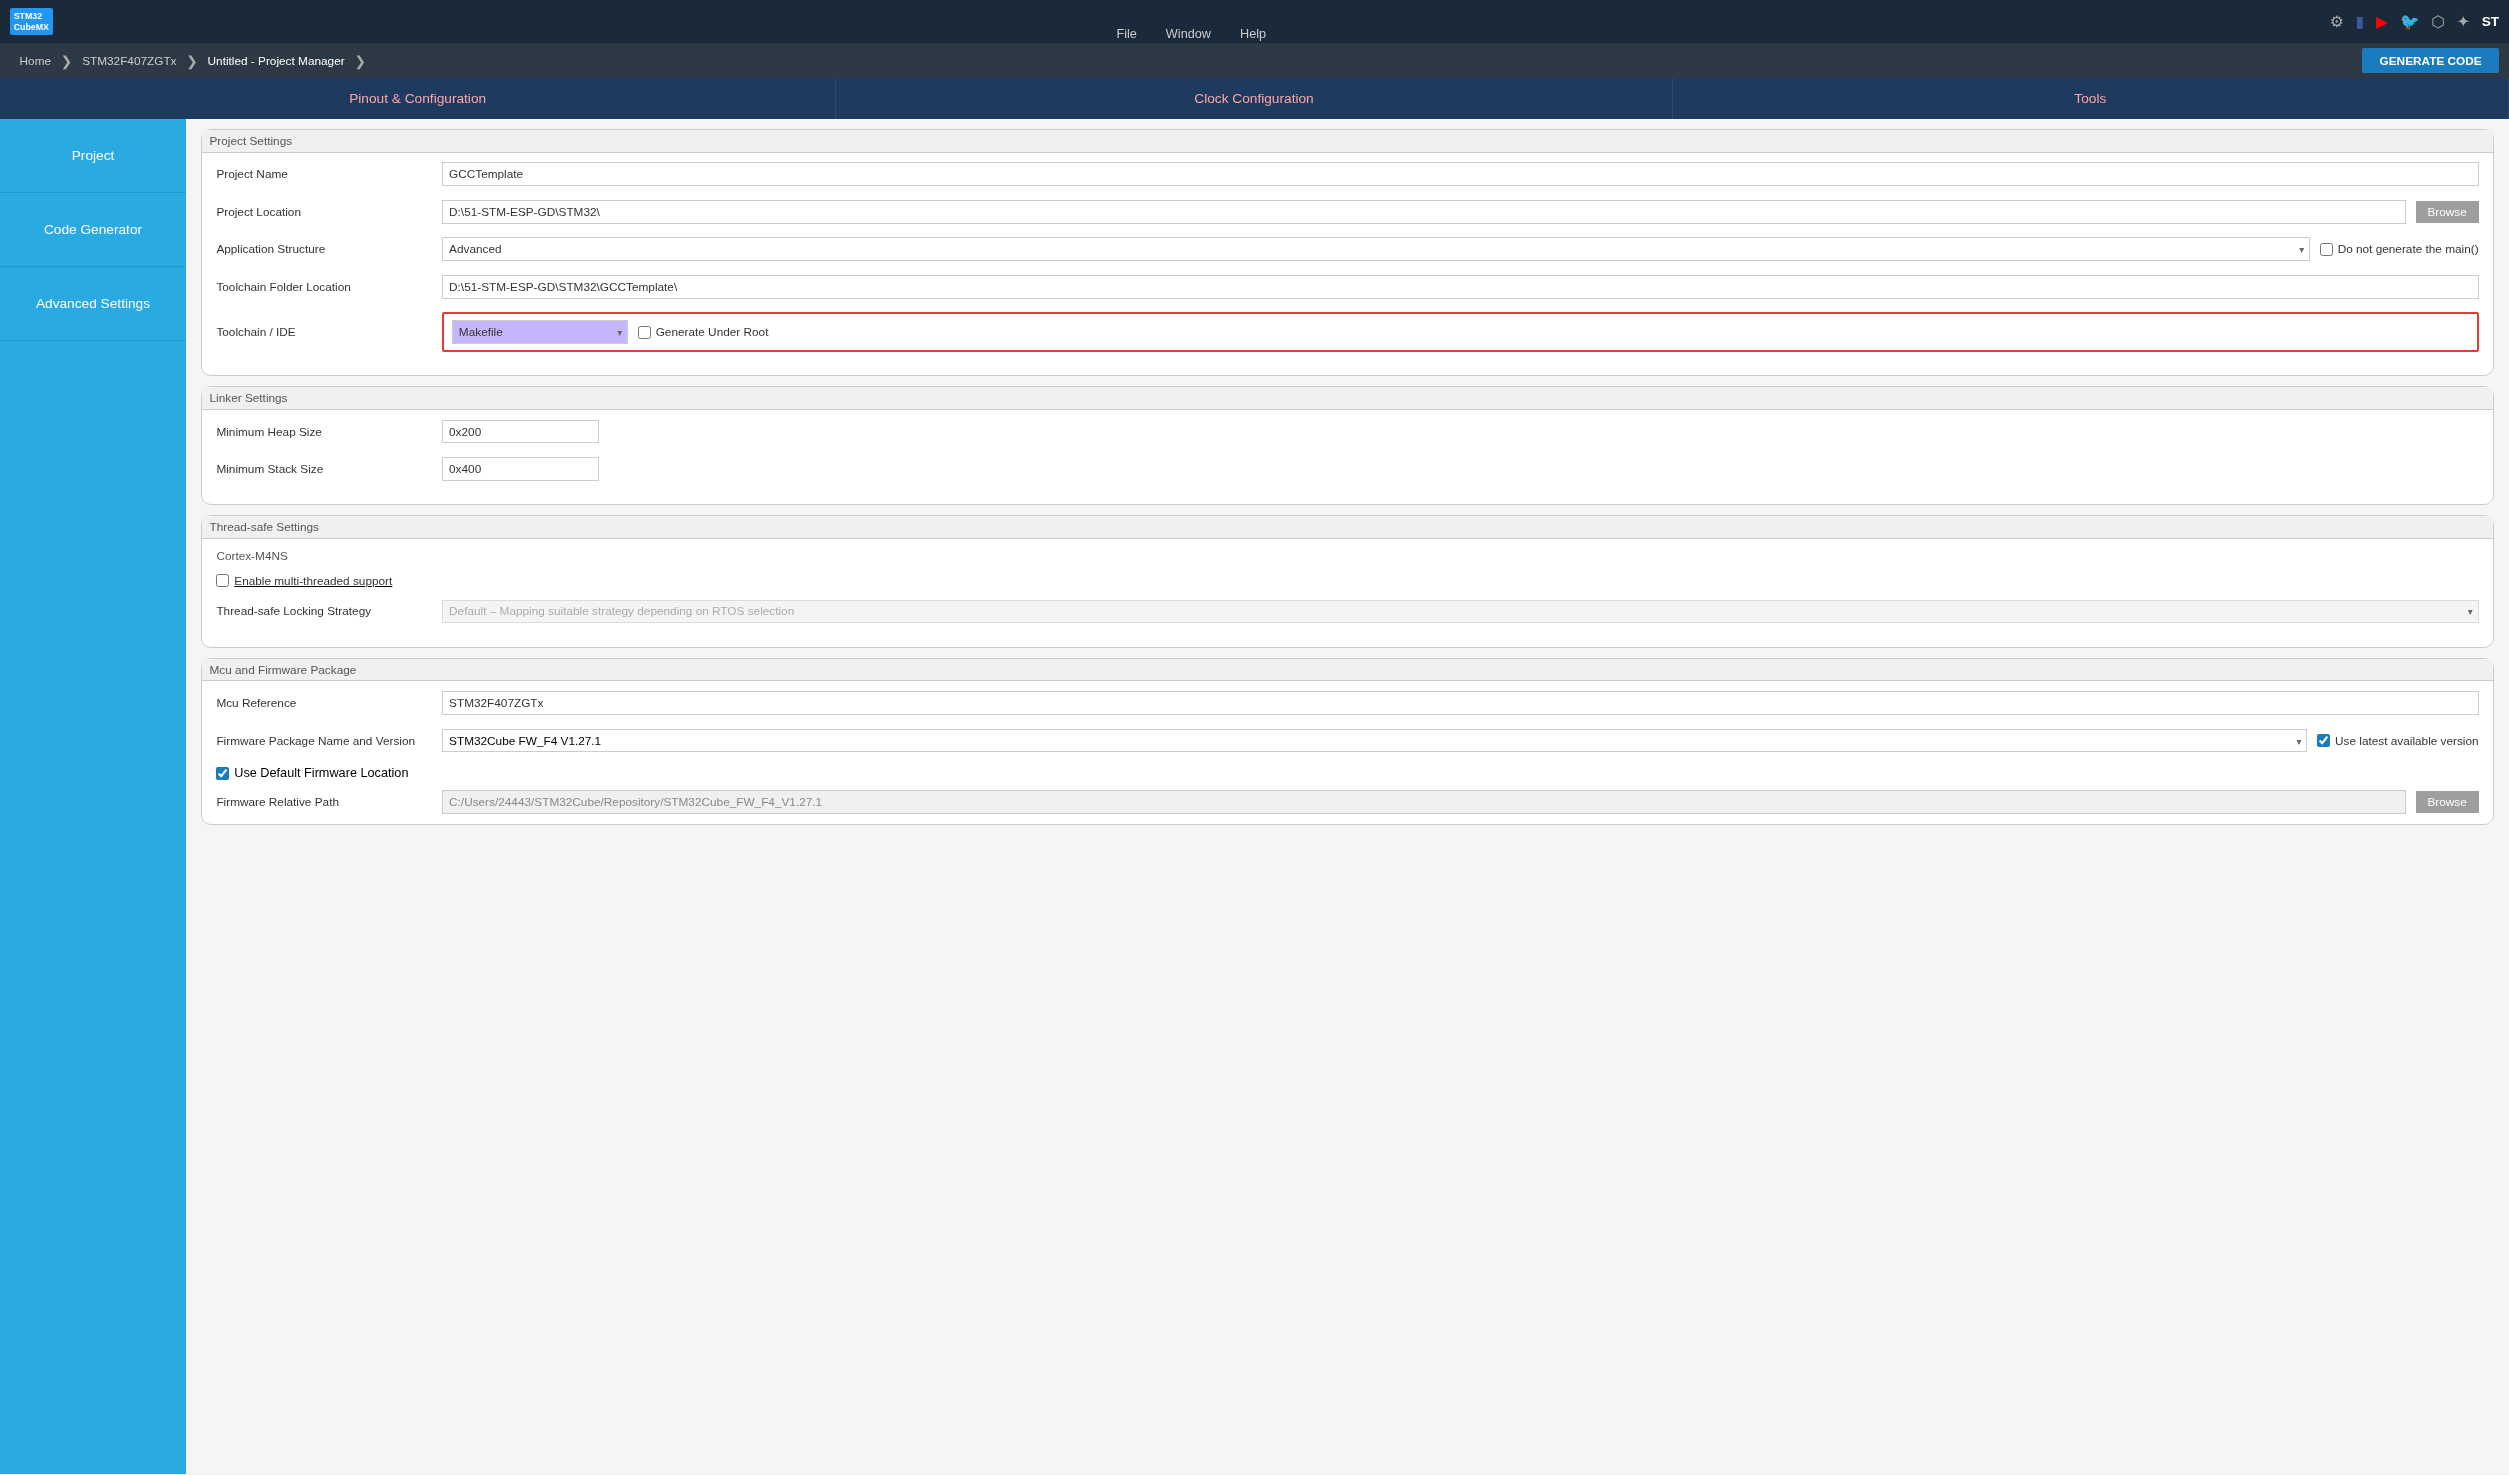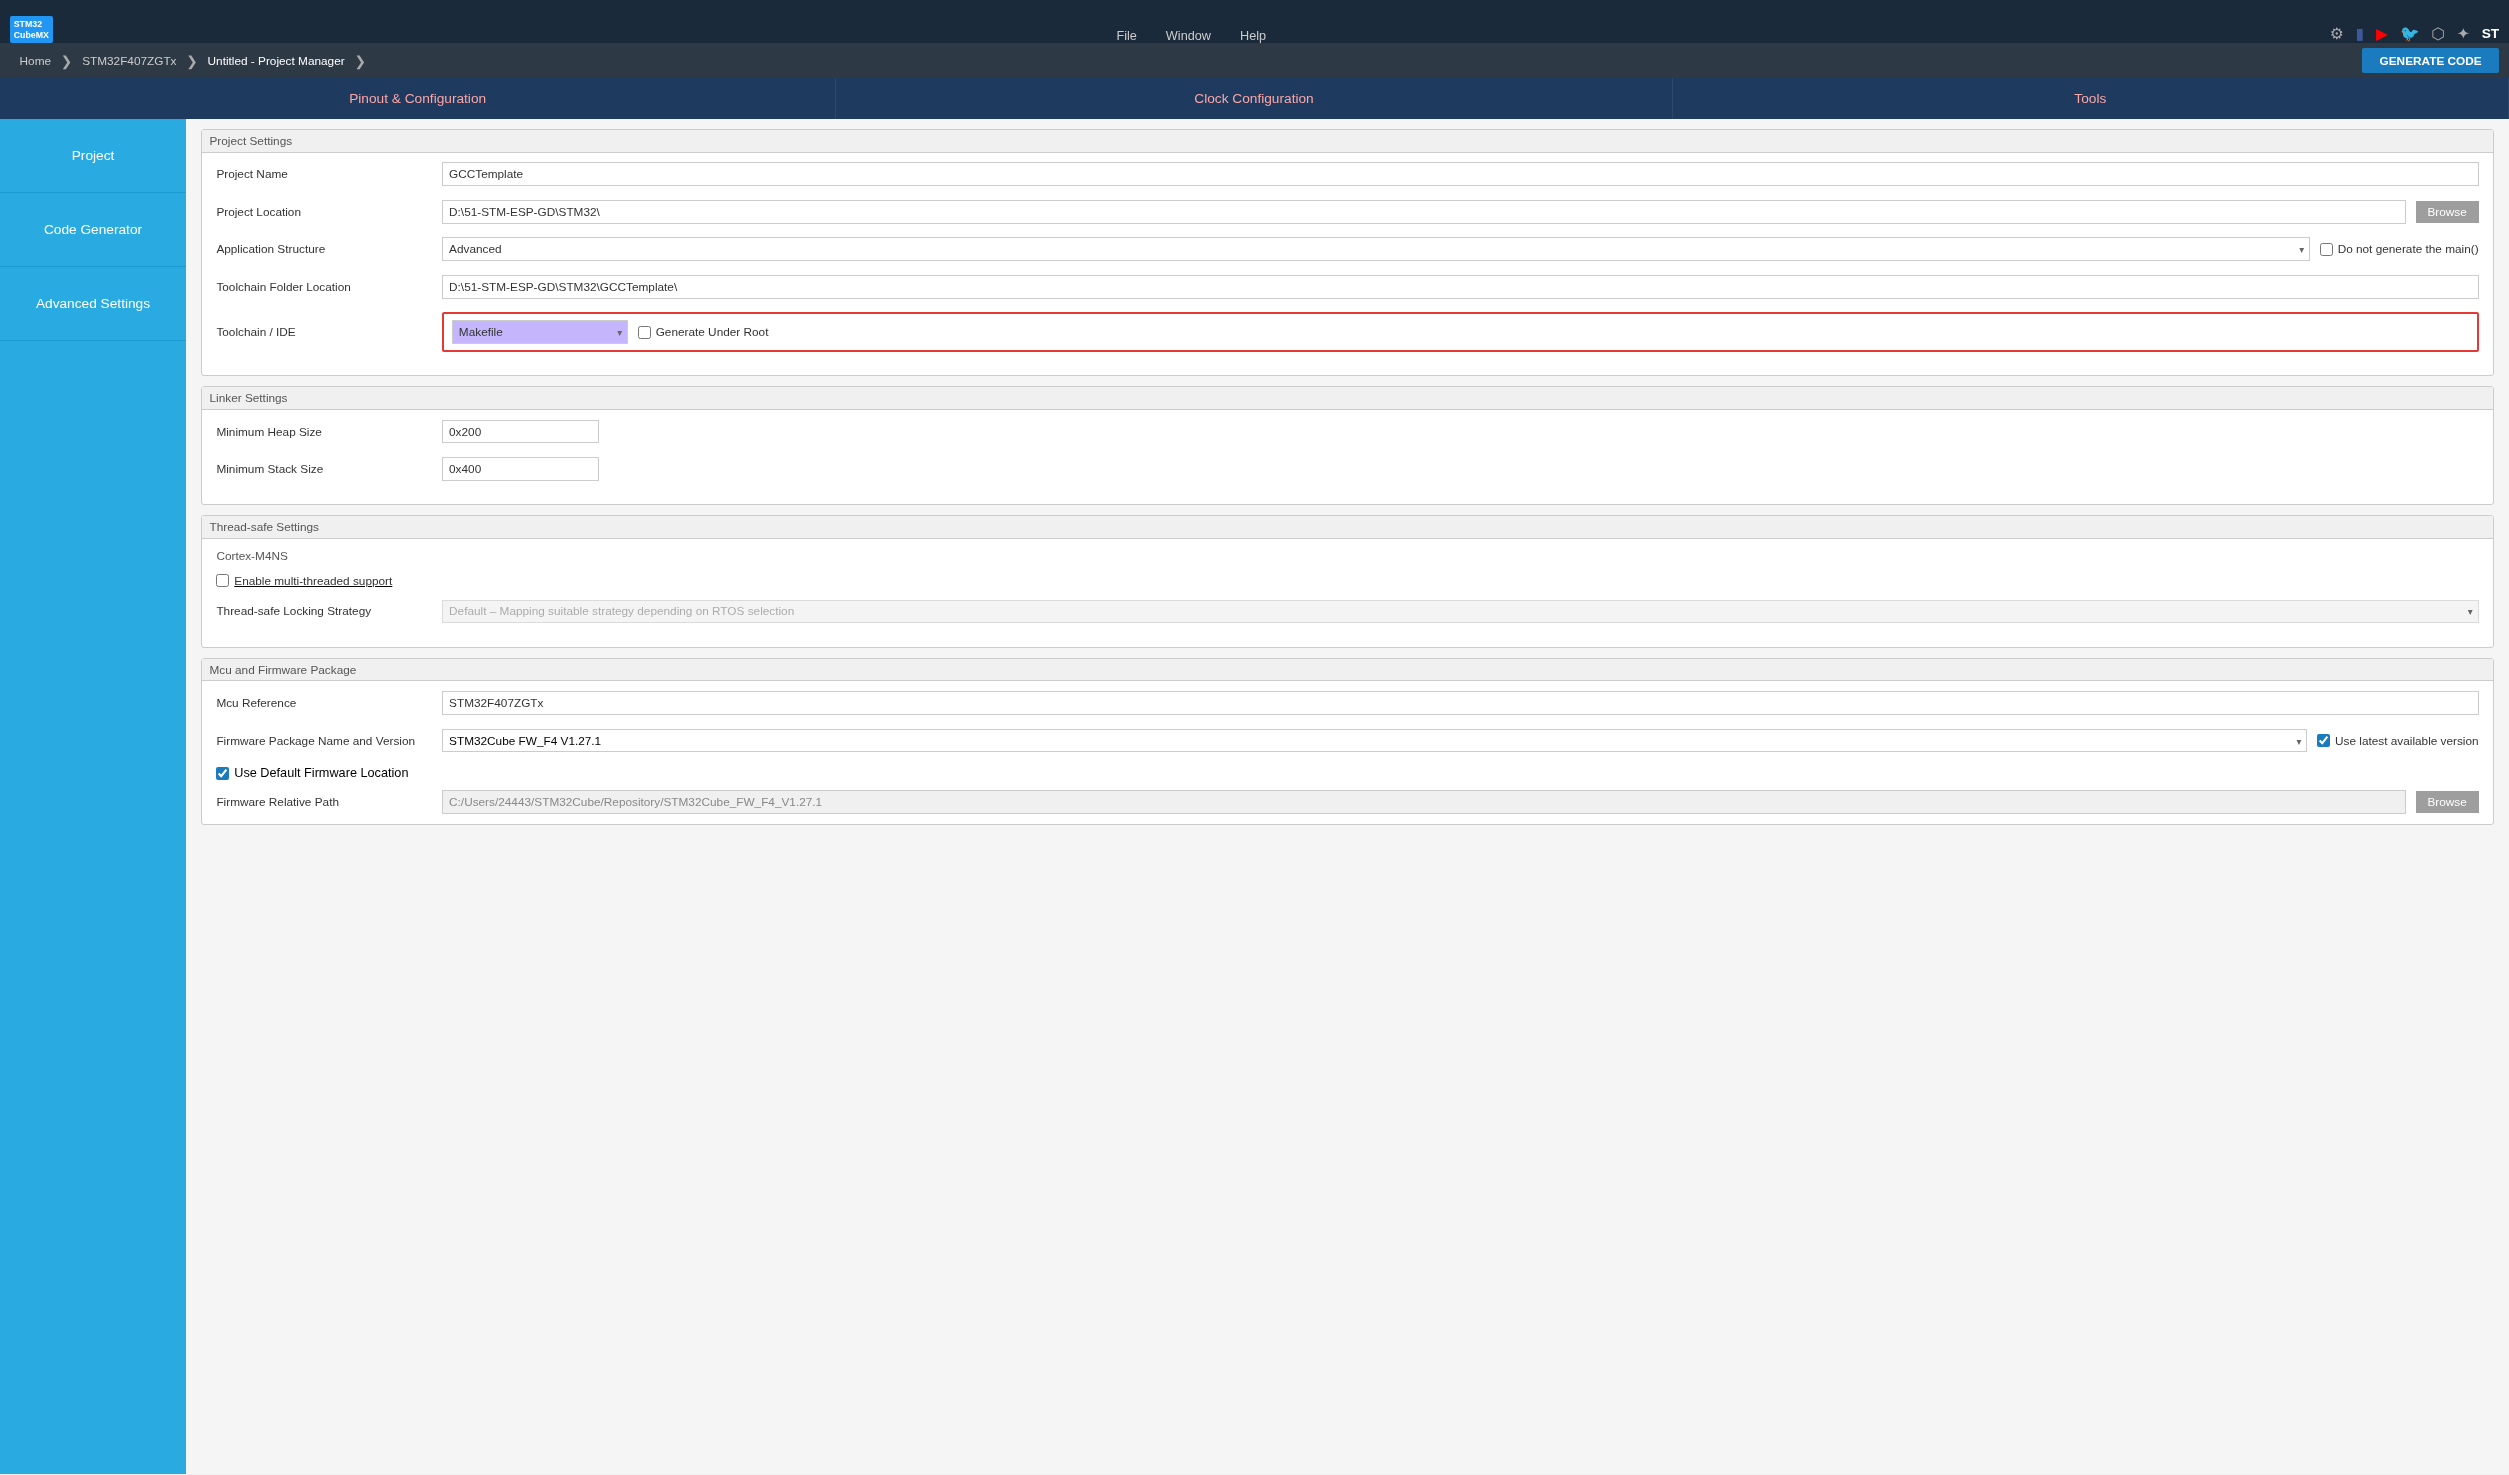--- a/index.html
+++ b/index.html
@@ -2,21 +2,21 @@
 <html><head>
   <meta charset="utf-8">
   <style>
     * { box-sizing: border-box; margin: 0; padding: 0; }
     body { font-family: Arial, sans-serif; font-size: 12.7px; background: #f0f0f0; overflow: hidden; }
 
     
     .top-bar {
       background: #1a2a3a;
       display: flex;
-      align-items: flex-end;
+      align-items: center;
       height: 43px;
       padding: 0 9.8px;
       gap: 19.6px;
     }
     .top-bar .logo {
       display: flex;
       align-items: center;
       gap: 3.9px;
     }
     .logo-box {
@@ -135,21 +135,21 @@
       overflow-y: auto;
       background: #f5f5f5;
       padding: 0;
     }
 
     
     .section {
       margin: 9.8px 14.7px;
       border: 1px solid #ccc;
       background: white;
-      border-radius: 3px;
+      border-radius: 10px;
     }
     .section-header {
       font-size: 11.8px;
       color: #555;
       padding: 3.9px 7.8px;
       background: #f0f0f0;
       border-bottom: 1px solid #ccc;
     }
     .section-body {
       padding: 9.8px 14.7px;

